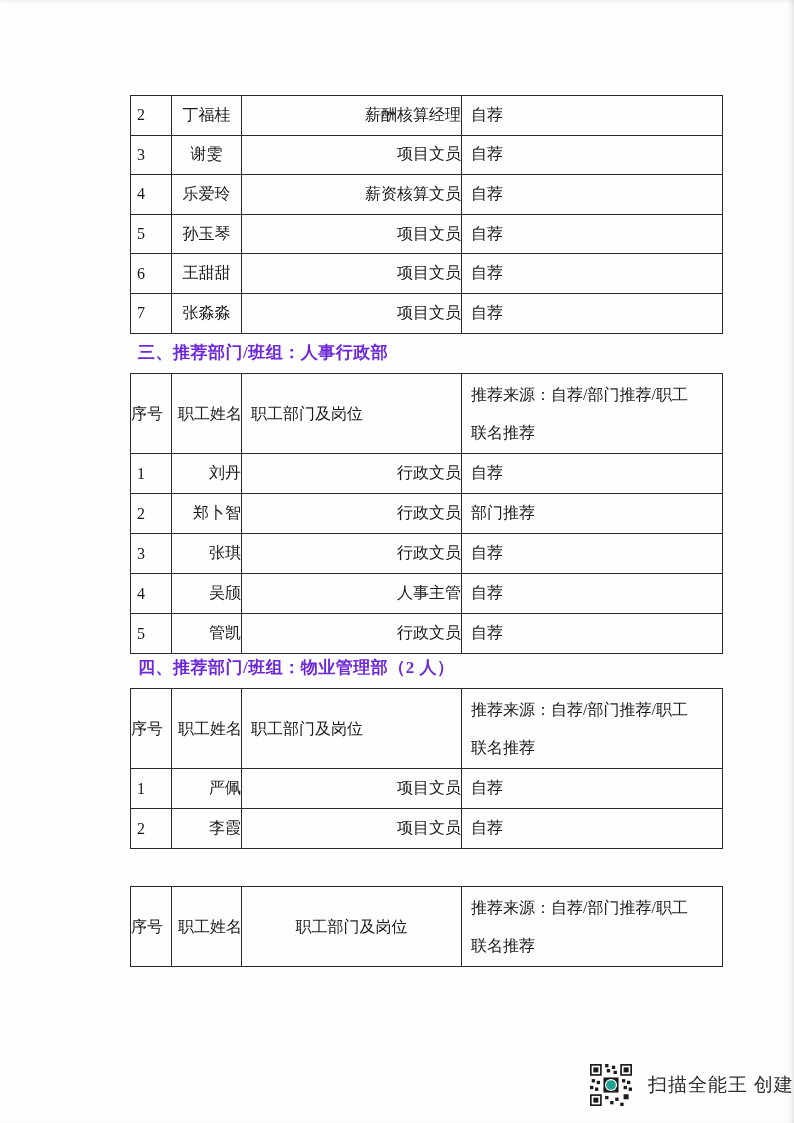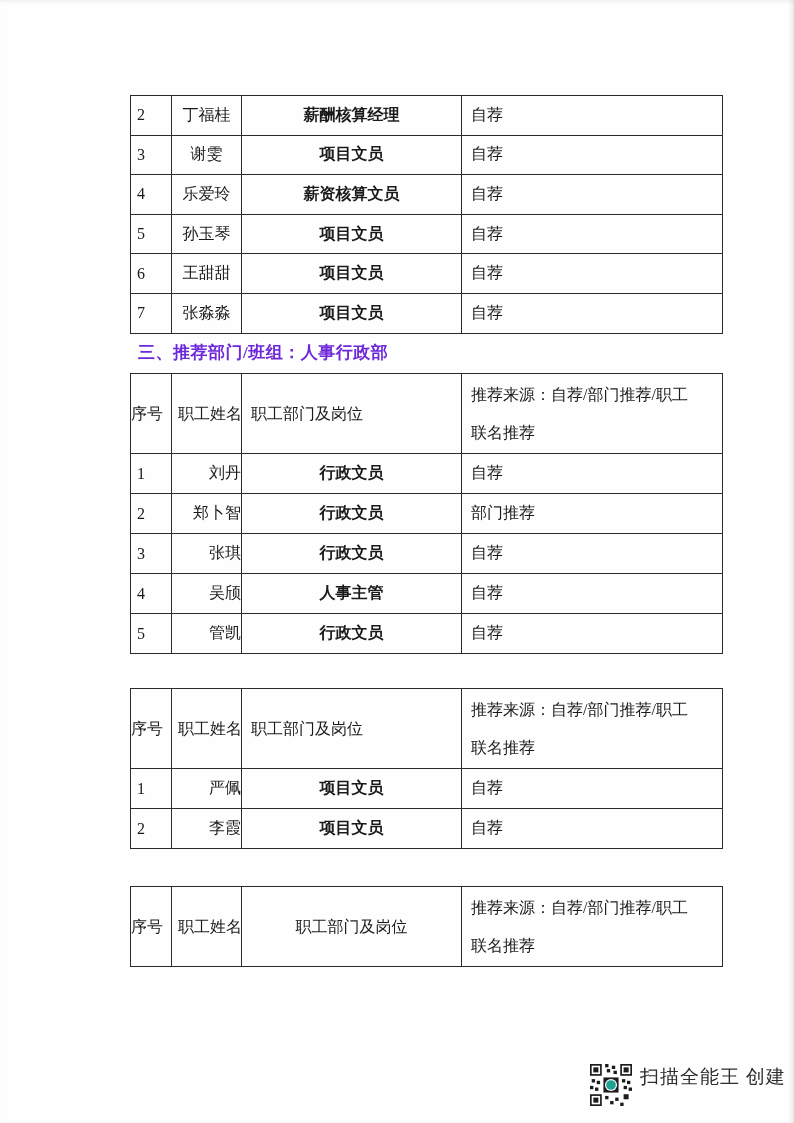--- a/index.html
+++ b/index.html
@@ -32,42 +32,43 @@
   .doc-table thead th { height: 80px; vertical-align: middle; line-height: 38px; font-family: Liberation Serif, serif; }
   .doc-table tbody td { height: 40px; vertical-align: middle; }
   .t0 tbody td { height: 39.6px; }
   col.c0 { width: 41px; }
   col.c1 { width: 70px; }
   col.c2 { width: 220px; }
   col.c3 { width: 261px; }
   td.c0 { text-align: left; padding-left: 6px; }
   td.c1 { text-align: right; padding-left: 6px; }
   table.names-centered td.c1 { text-align: center; padding-left: 0; }
-  td.c2 { text-align: center; font-weight: bold; }
+  td.c2 { text-align: right; }
   td.c3 { text-align: left; padding-left: 9px; }
   th.c0 { text-align: left; }
   th.c1 { text-align: left; padding-left: 6px; }
   th.c2 { text-align: left; padding-left: 9px; }
   table.pos-centered th.c2 { text-align: center; padding-left: 0; }
   th.c3 { text-align: left; padding-left: 9px; }
   .sec-heading {
     position: absolute;
     left: 138px;
     font-size: 17px;
     font-weight: bold;
     letter-spacing: 0.5px;
     color: #6d28d9;
     white-space: nowrap;
   }
   .footer {
     position: absolute;
     left: 590px;
     top: 1064px;
     display: flex;
-    gap: 8px;
+    align-items: center;
+    gap: 16px;
   }
   .qr { width: 42px; height: 42px; display: block; }
   .footer-label {
     font-size: 19px;
     color: #2e2e2e;
     letter-spacing: 1px;
     white-space: nowrap;
   }
 </style>
 </head>
@@ -166,20 +167,21 @@
         </tr>
         <tr>
           <td class="c0">5</td>
           <td class="c1">管凯</td>
           <td class="c2">行政文员</td>
           <td class="c3">自荐</td>
         </tr>
       </tbody>
     </table>
 
+  <div class="sec-heading" style="top:656px">四、推荐部门/班组：物业管理部（2 人）</div>
 
   <table class="doc-table" style="top:688px">
     <colgroup>
         <col class="c0">
         <col class="c1">
         <col class="c2">
         <col class="c3">
       </colgroup>
   <thead>
         <tr>

